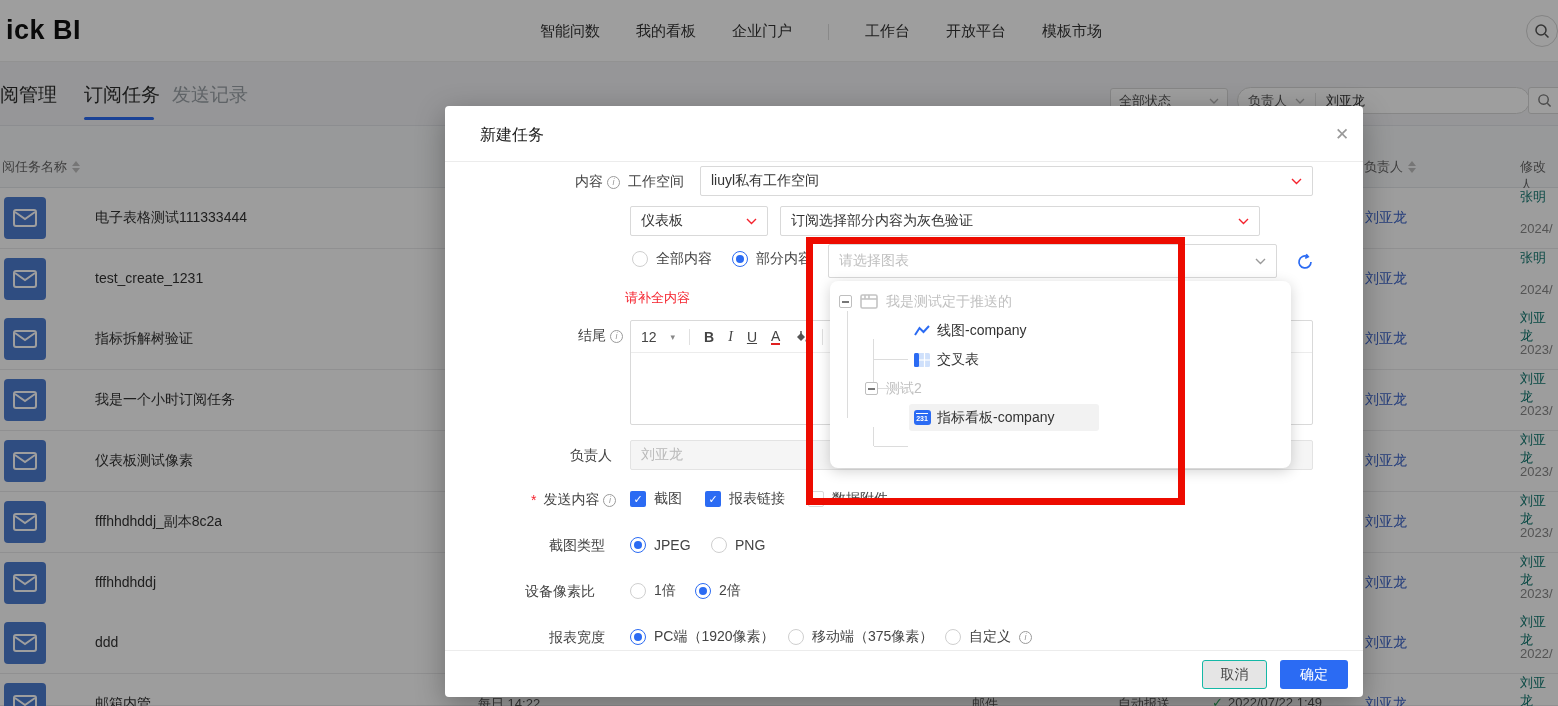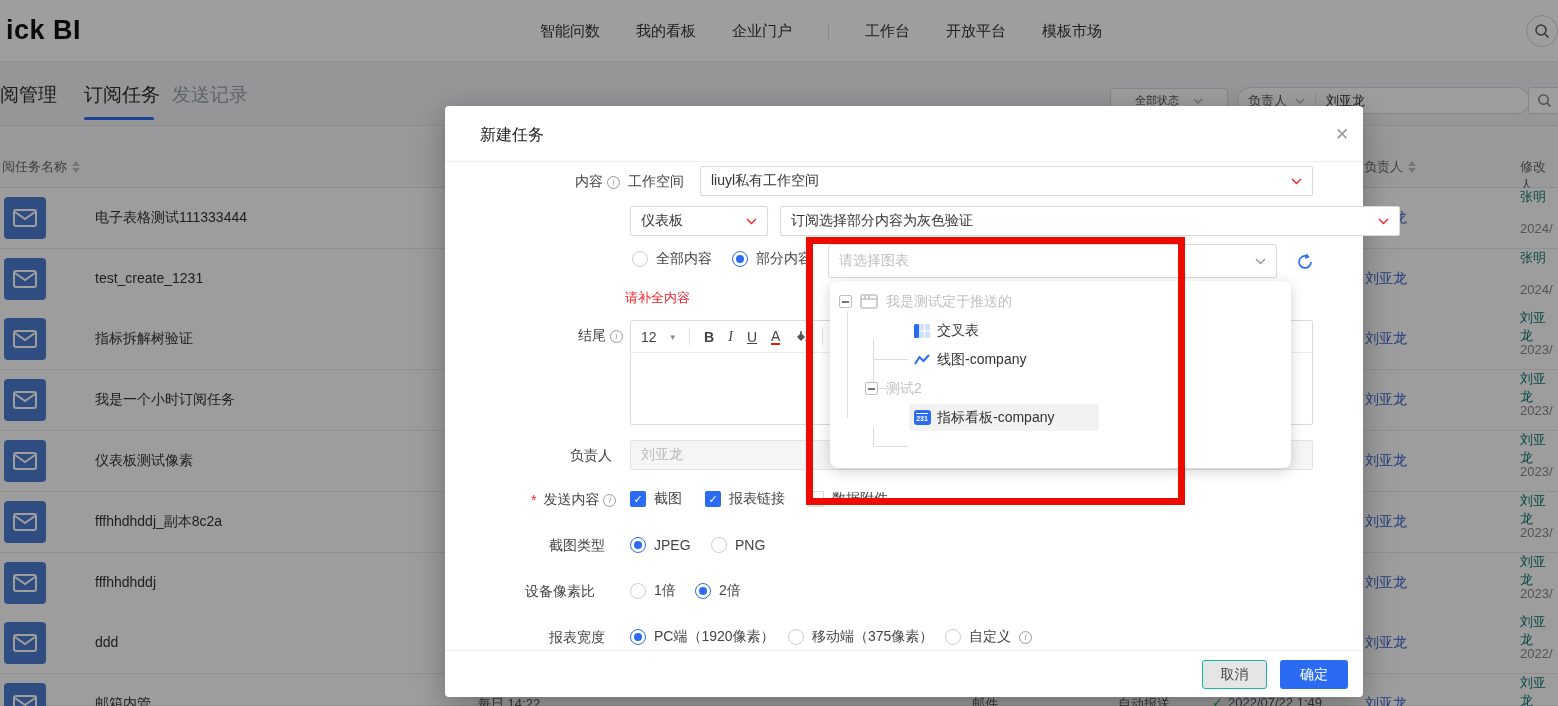--- a/index.html
+++ b/index.html
@@ -10,21 +10,21 @@
   #topnav { position:absolute; left:0; top:0; width:1558px; height:62px; background:#fff; border-bottom:1px solid #ececec; }
   #logo { position:absolute; left:6px; top:15px; font-size:27px; font-weight:bold; color:#111; letter-spacing:.5px; }
   #navmenu { position:absolute; left:540px; top:22px; display:flex; align-items:center; gap:36px; font-size:15px; color:#333; }
   .nav-divider { width:1px; height:16px; background:#ddd; }
   #nav-search { position:absolute; left:1526px; top:15px; width:32px; height:32px; border:1px solid #d6d6d6; border-radius:50%; display:flex; align-items:center; justify-content:center; background:#fff; }
 
   #subheader { position:absolute; left:0; top:62px; width:1558px; height:64px; background:#f2f3f5; border-bottom:1px solid #e2e4e8; }
   .tab { position:absolute; top:20px; font-size:19px; color:#2b2b2b; cursor:pointer; }
   .tab.muted { color:#9aa0a6; }
   #tab-underline { position:absolute; left:84px; top:55px; width:70px; height:3px; background:#2b6bf3; border-radius:2px; }
-  .mini-select { position:absolute; top:26px; height:25px; background:#fff; border:1px solid #d9d9d9; border-radius:3px; display:flex; align-items:center; padding:0 24px; font-size:11px; color:#555; justify-content:space-between; }
+  .mini-select { position:absolute; top:26px; height:25px; background:#fff; border:1px solid #d9d9d9; border-radius:3px; display:flex; align-items:center; padding:0 8px; font-size:13px; color:#555; justify-content:space-between; }
   #owner-combo { position:absolute; left:1237px; top:25px; width:293px; height:27px; background:#fff; border:1px solid #d9d9d9; border-radius:14px; display:flex; align-items:center; font-size:13px; color:#555; padding:0 10px; }
   #filter-search-btn { position:absolute; left:1528px; top:25px; width:40px; height:27px; background:#fff; border:1px solid #d9d9d9; border-radius:3px 0 0 3px; display:flex; align-items:center; padding-left:8px; }
 
   #table-area { position:absolute; left:0; top:126px; width:1558px; height:580px; background:#fdfdfd; }
   #thead { position:absolute; left:0; top:0; width:1558px; height:62px; background:#f6f7f9; border-bottom:1px solid #e3e5e8; font-size:13px; color:#666; }
   .th { position:absolute; top:32px; display:flex; align-items:center; gap:5px; }
   .sorter { display:inline-flex; flex-direction:column; gap:2px; }
   .sorter i { width:0; height:0; border-left:4px solid transparent; border-right:4px solid transparent; }
   .sorter .up { border-bottom:5px solid #bfbfbf; }
   .sorter .dn { border-top:5px solid #bfbfbf; }
@@ -305,21 +305,21 @@
     </div>
 
     <div class="sel" style="left:185px; top:100px; width:138px;text-align:right;">
       <span>仪表板</span>
       <span class="chev-red">
           <svg width="11" height="7" viewBox="0 0 11 7">
             <polyline points="1,1 5.5,5.5 10,1" fill="none" stroke="currentColor" stroke-width="1.4"></polyline>
           </svg>
         </span>
     </div>
-    <div class="sel" style="left:335px; top:100px; width:620px;">
+    <div class="sel" style="left:335px; top:100px; width:480px;">
       <span>订阅选择部分内容为灰色验证</span>
       <span class="chev-red">
           <svg width="11" height="7" viewBox="0 0 11 7">
             <polyline points="1,1 5.5,5.5 10,1" fill="none" stroke="currentColor" stroke-width="1.4"></polyline>
           </svg>
         </span>
     </div>
 
     <div class="opt" style="left:187px; top:145px;">
       <span class="radio"></span>
@@ -454,37 +454,37 @@
               <rect x="1" y="1" width="16" height="13" rx="1.5" fill="none" stroke="#c4c4c4" stroke-width="1.6"></rect>
               <line x1="1" y1="5" x2="17" y2="5" stroke="#c4c4c4" stroke-width="1.6"></line>
               <line x1="5" y1="1" x2="5" y2="5" stroke="#c4c4c4" stroke-width="1.6"></line>
               <line x1="9" y1="1" x2="9" y2="5" stroke="#c4c4c4" stroke-width="1.6"></line>
             </svg>
           </span>
         <span class="muted">我是测试定于推送的</span>
       </div>
       <div class="titem" style="padding-left:83px; gap:6px;">
         <span class="ticon">
+            <svg width="16" height="13" viewBox="0 0 16 13">
+              <polyline points="1,11 5.5,4 9.5,8 15,2" fill="none" stroke="#2b6bf3" stroke-width="2"></polyline>
+            </svg>
+          </span>
+        <span>线图-company</span>
+      </div>
+      <div class="titem" style="padding-left:83px; gap:6px;">
+        <span class="ticon">
             <svg width="16" height="14" viewBox="0 0 16 14">
               <rect x="0" y="0" width="16" height="14" rx="1.5" fill="#cfe0fb"></rect>
               <rect x="0" y="0" width="5" height="14" rx="1.5" fill="#2b6bf3"></rect>
               <line x1="5" y1="7" x2="16" y2="7" stroke="#fff" stroke-width="1.2"></line>
               <line x1="10.5" y1="0" x2="10.5" y2="14" stroke="#fff" stroke-width="1.2"></line>
             </svg>
           </span>
         <span>交叉表</span>
       </div>
-      <div class="titem" style="padding-left:83px; gap:6px;">
-        <span class="ticon">
-            <svg width="16" height="13" viewBox="0 0 16 13">
-              <polyline points="1,11 5.5,4 9.5,8 15,2" fill="none" stroke="#2b6bf3" stroke-width="2"></polyline>
-            </svg>
-          </span>
-        <span>线图-company</span>
-      </div>
       <div class="titem" style="padding-left:35px; gap:8px;">
         <span class="expander">
             <i></i>
           </span>
         <span class="muted">测试2</span>
       </div>
       <div class="titem" style="padding-left:83px; gap:6px;">
         <span class="sel-bg"></span>
         <span class="ticon">
             <span class="kanban-badge">

